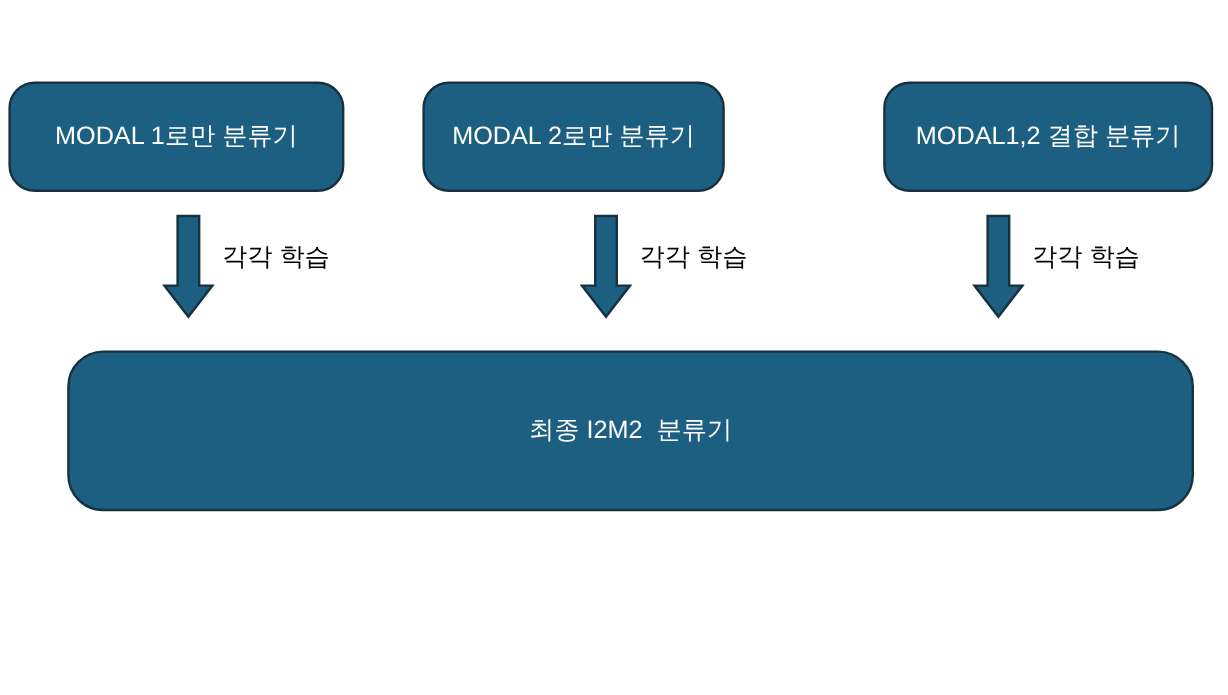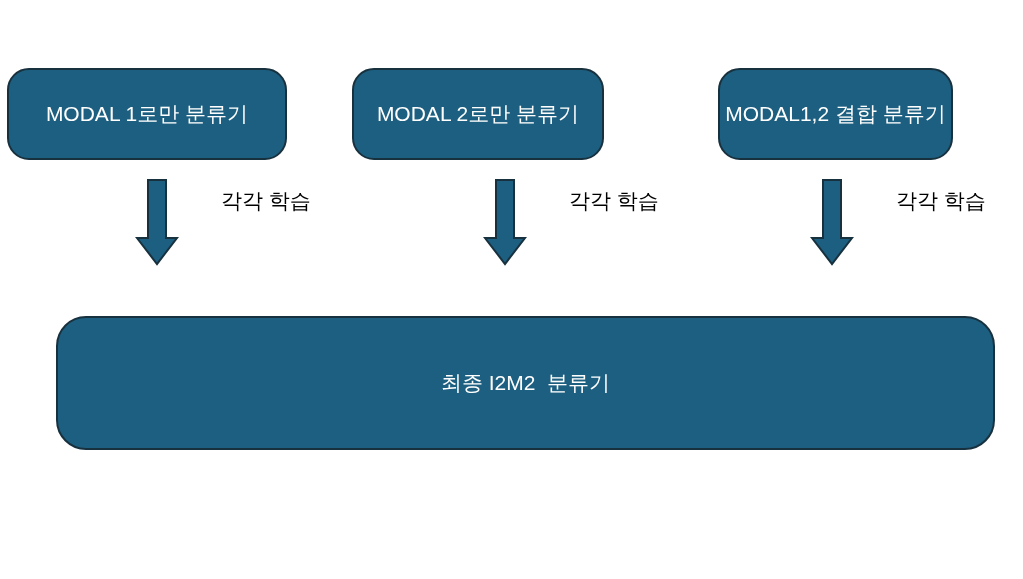--- a/index.html
+++ b/index.html
@@ -30,49 +30,48 @@
     display: flex;
     align-items: center;
     justify-content: center;
     text-align: center;
     font-size: 21px;
     line-height: 1.25;
   }
   .top-box { border-radius: 22px; top: 68px; height: 92px; }
   .top-box-1 { left: 7px;   width: 280px; }
   .top-box-2 { left: 352px; width: 252px; }
-  .top-box-3 { left: 718px; width: 235px; }
+  .top-box-3 { left: 736px; width: 275px; }
   .bottom-box {
     border-radius: 30px;
-    left: 56px; top: 316px;
+    left: 56px; top: 292px;
     width: 939px; height: 134px;
   }
   .bottom-box .shape-label { white-space: pre; }
   .arrow {
     position: absolute;
     top: 178px;
     width: 44px; height: 88px;
   }
   .arrow-1 { left: 135px; }
   .arrow-2 { left: 483px; }
   .arrow-3 { left: 810px; }
   .arrow polygon {
     fill: var(--shape-fill);
     stroke: var(--shape-border);
     stroke-width: 2;
     stroke-linejoin: miter;
   }
   .arrow-label {
     position: absolute;
-    top: 188px;
+    top: 202px;
     color: var(--annotation-text);
     font-size: 21px;
     line-height: 26px;
     white-space: nowrap;
-    margin-left: 36px;
   }
   .arrow-label-1 { left: 185px; }
   .arrow-label-2 { left: 533px; }
   .arrow-label-3 { left: 860px; }
 </style>
 </head>
 <body>
 
 <div class="canvas">
 

